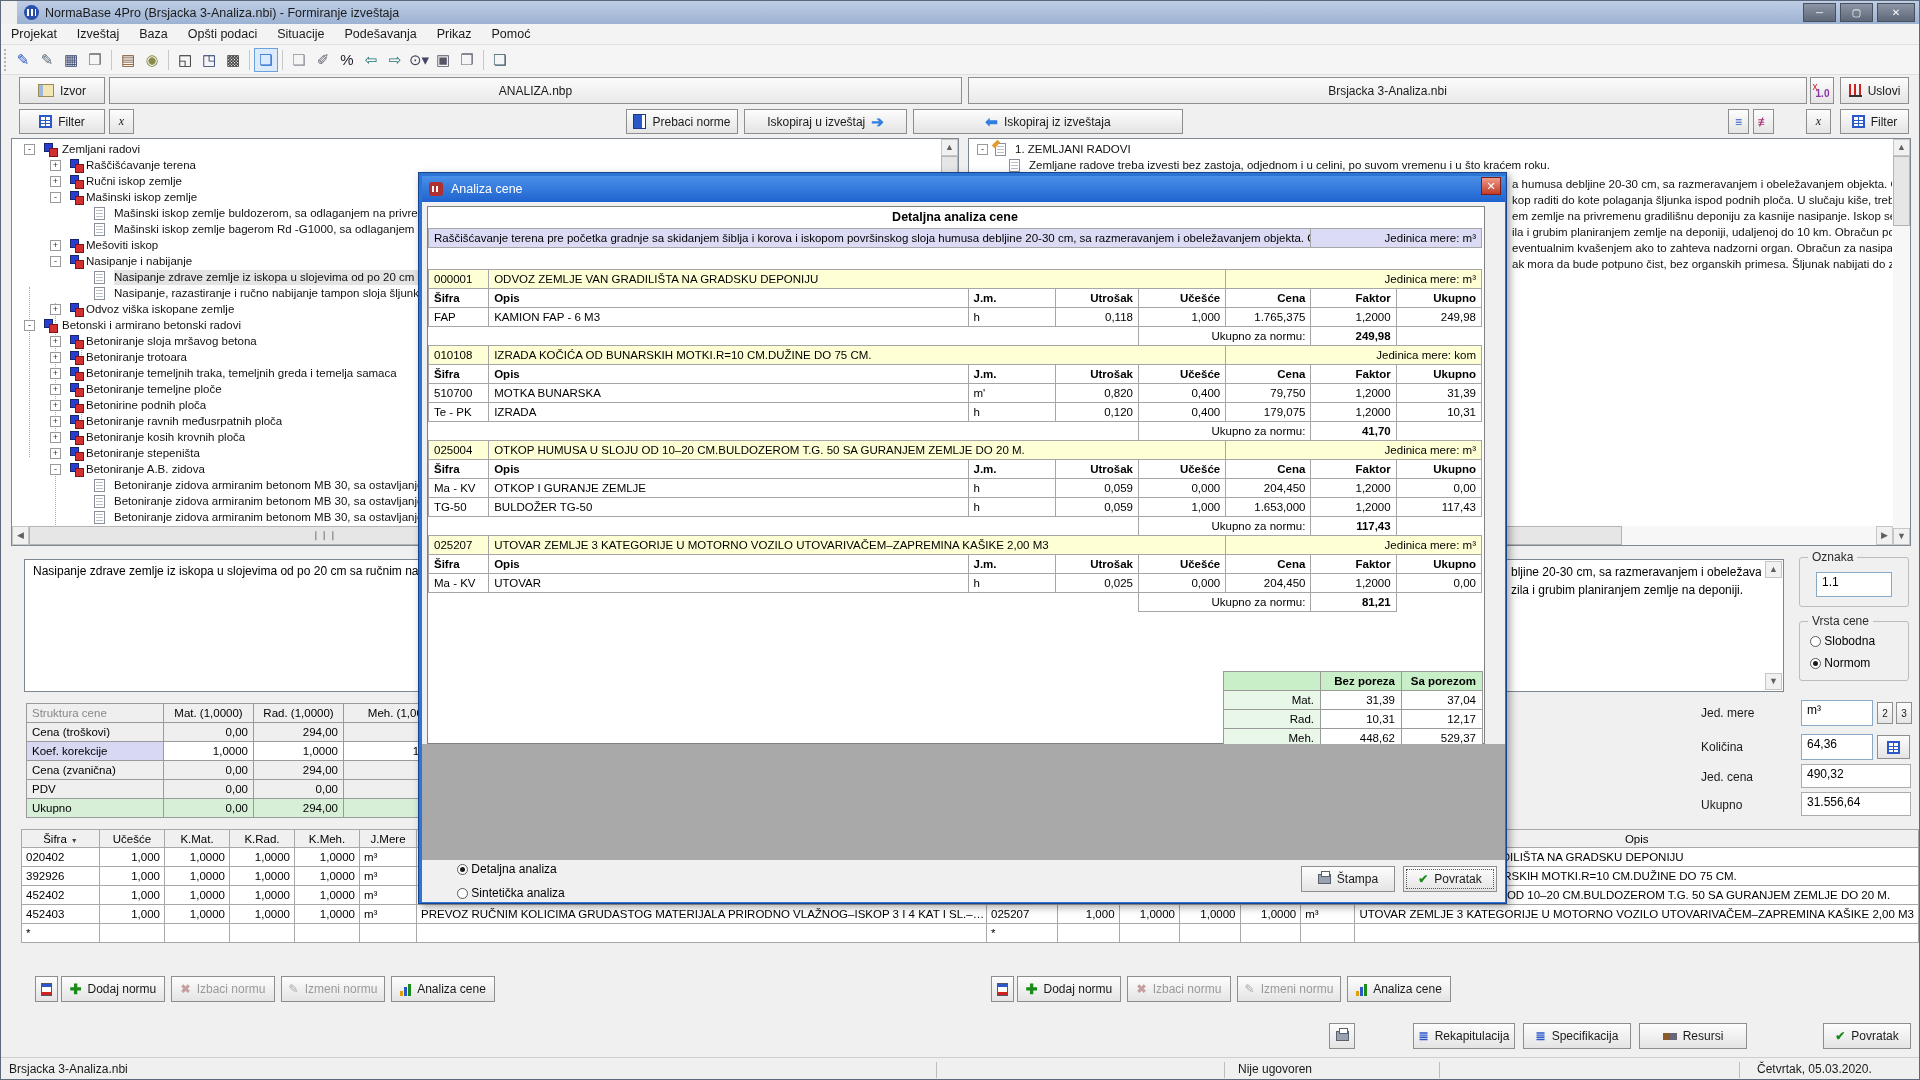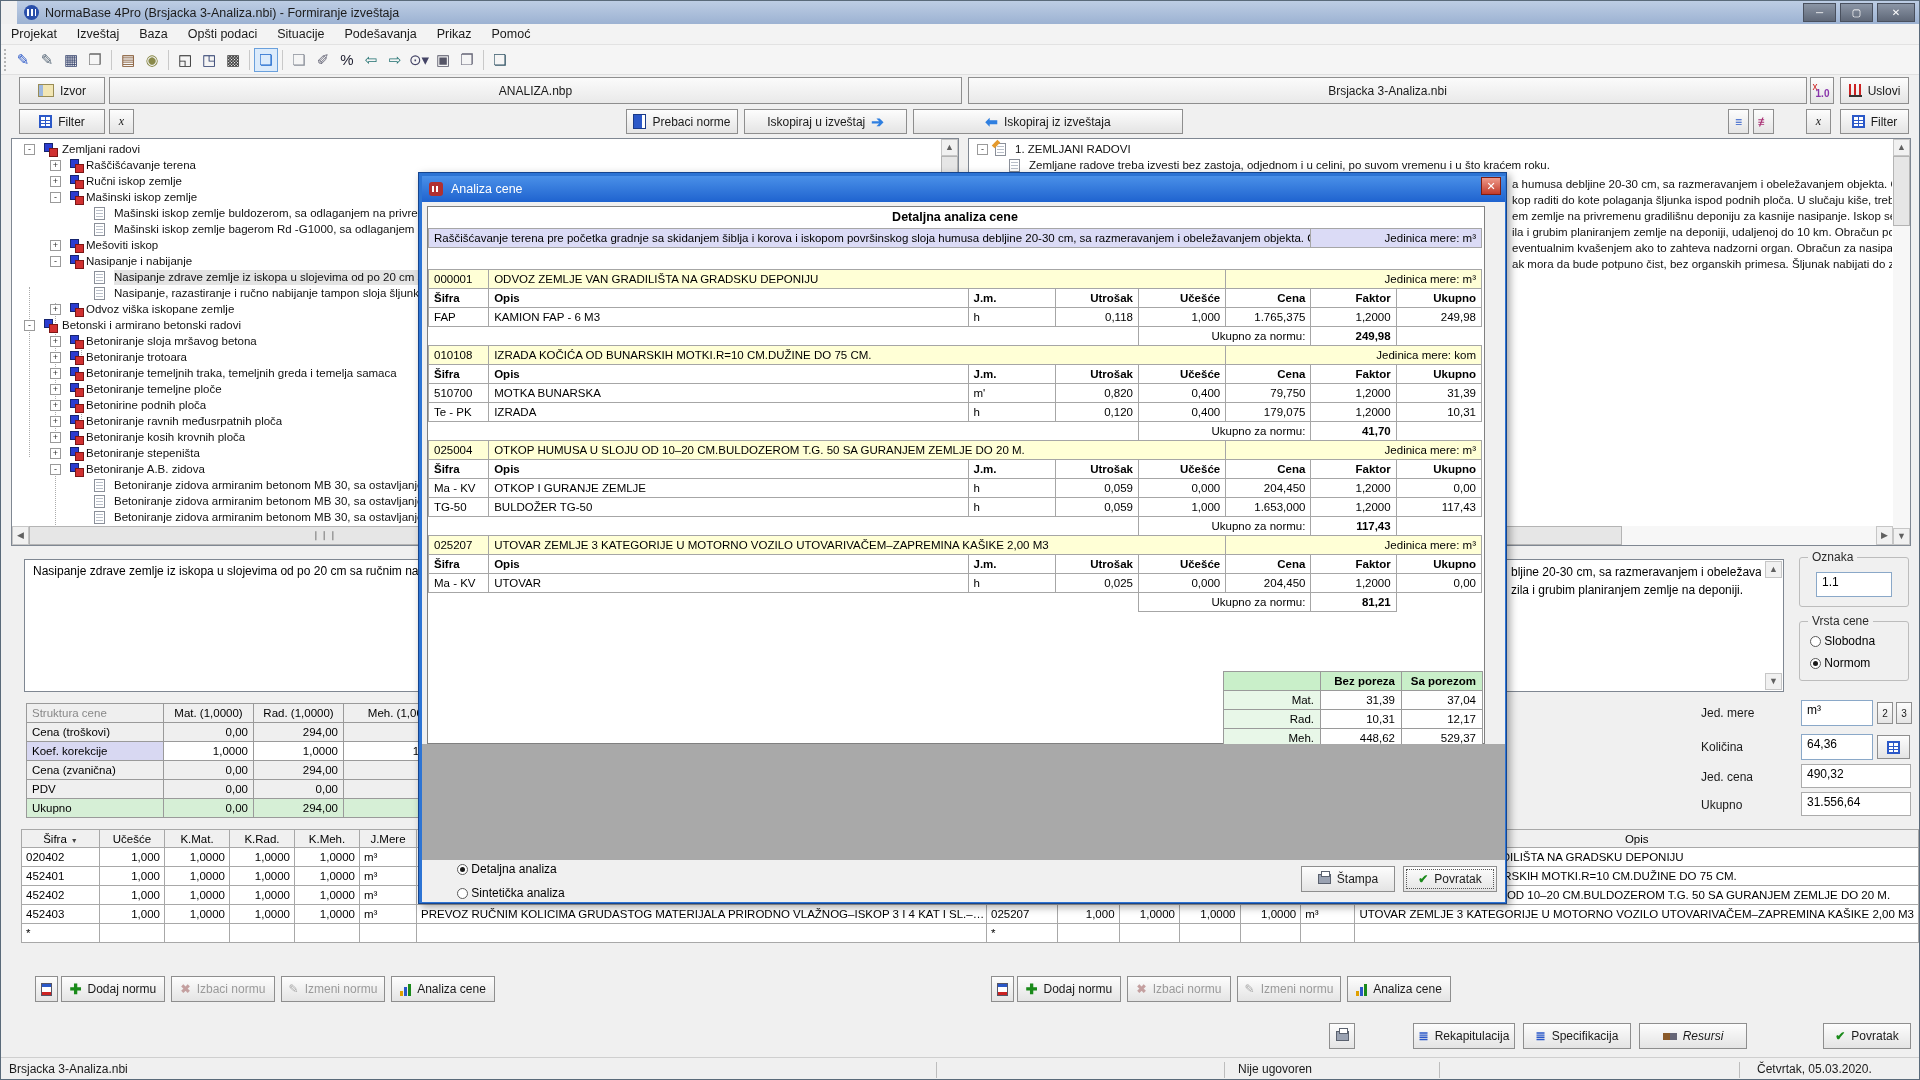--- a/index.html
+++ b/index.html
@@ -478,21 +478,21 @@
       <tr>
         <td class=" nowrap">020402</td>
         <td class="num nowrap">1,000</td>
         <td class="num nowrap">1,0000</td>
         <td class="num nowrap">1,0000</td>
         <td class="num nowrap">1,0000</td>
         <td class=" nowrap">m³</td>
         <td class=" nowrap" style="text-align: left;"></td>
       </tr>
       <tr>
-        <td class=" nowrap">452401</td>
+        <td class=" nowrap">392926</td>
         <td class="num nowrap">1,000</td>
         <td class="num nowrap">1,0000</td>
         <td class="num nowrap">1,0000</td>
         <td class="num nowrap">1,0000</td>
         <td class=" nowrap">m³</td>
         <td class=" nowrap" style="text-align: left;"></td>
       </tr>
       <tr>
         <td class=" nowrap">452402</td>
         <td class="num nowrap">1,000</td>
@@ -588,21 +588,21 @@
     <span class="icon-printer"></span>
   </div>
 <div class="abs btn3d" style="left:1412px;top:1022px;width:102px;height:26px;">
   <span style="color:#2b58c8;font-weight:bold;">≣</span>
   <span>Rekapitulacija</span>
 </div>
 <div class="abs btn3d" style="left:1522px;top:1022px;width:108px;height:26px;">
   <span style="color:#2b58c8;font-weight:bold;">≣</span>
   <span>Specifikacija</span>
 </div>
-<div class="abs btn3d" style="left:1638px;top:1022px;width:108px;height:26px;font-style:italic;">
+<div class="abs btn3d" style="left:1638px;top:1022px;width:108px;height:26px;">
   <span><span style="display:inline-block;width:7px;height:7px;background:#8a5a2a;"></span><span style="display:inline-block;width:7px;height:7px;background:#667;"></span></span>
   <span>Resursi</span>
 </div>
 <div class="abs btn3d" style="left:1822px;top:1022px;width:88px;height:26px;">
   <span style="color:#1a8a1a;font-weight:bold;">✔</span>
   <span>Povratak</span>
 </div>
 
 <div class="abs" style="left:0;top:1056px;width:1920px;height:24px;background:#f0f0f0;border-top:1px solid #cfcfcf;font-size:12px;color:#1a1a1a;">
   <span class="abs nowrap" style="left:8px;top:4px;width:600px;">Brsjacka 3-Analiza.nbi</span>

